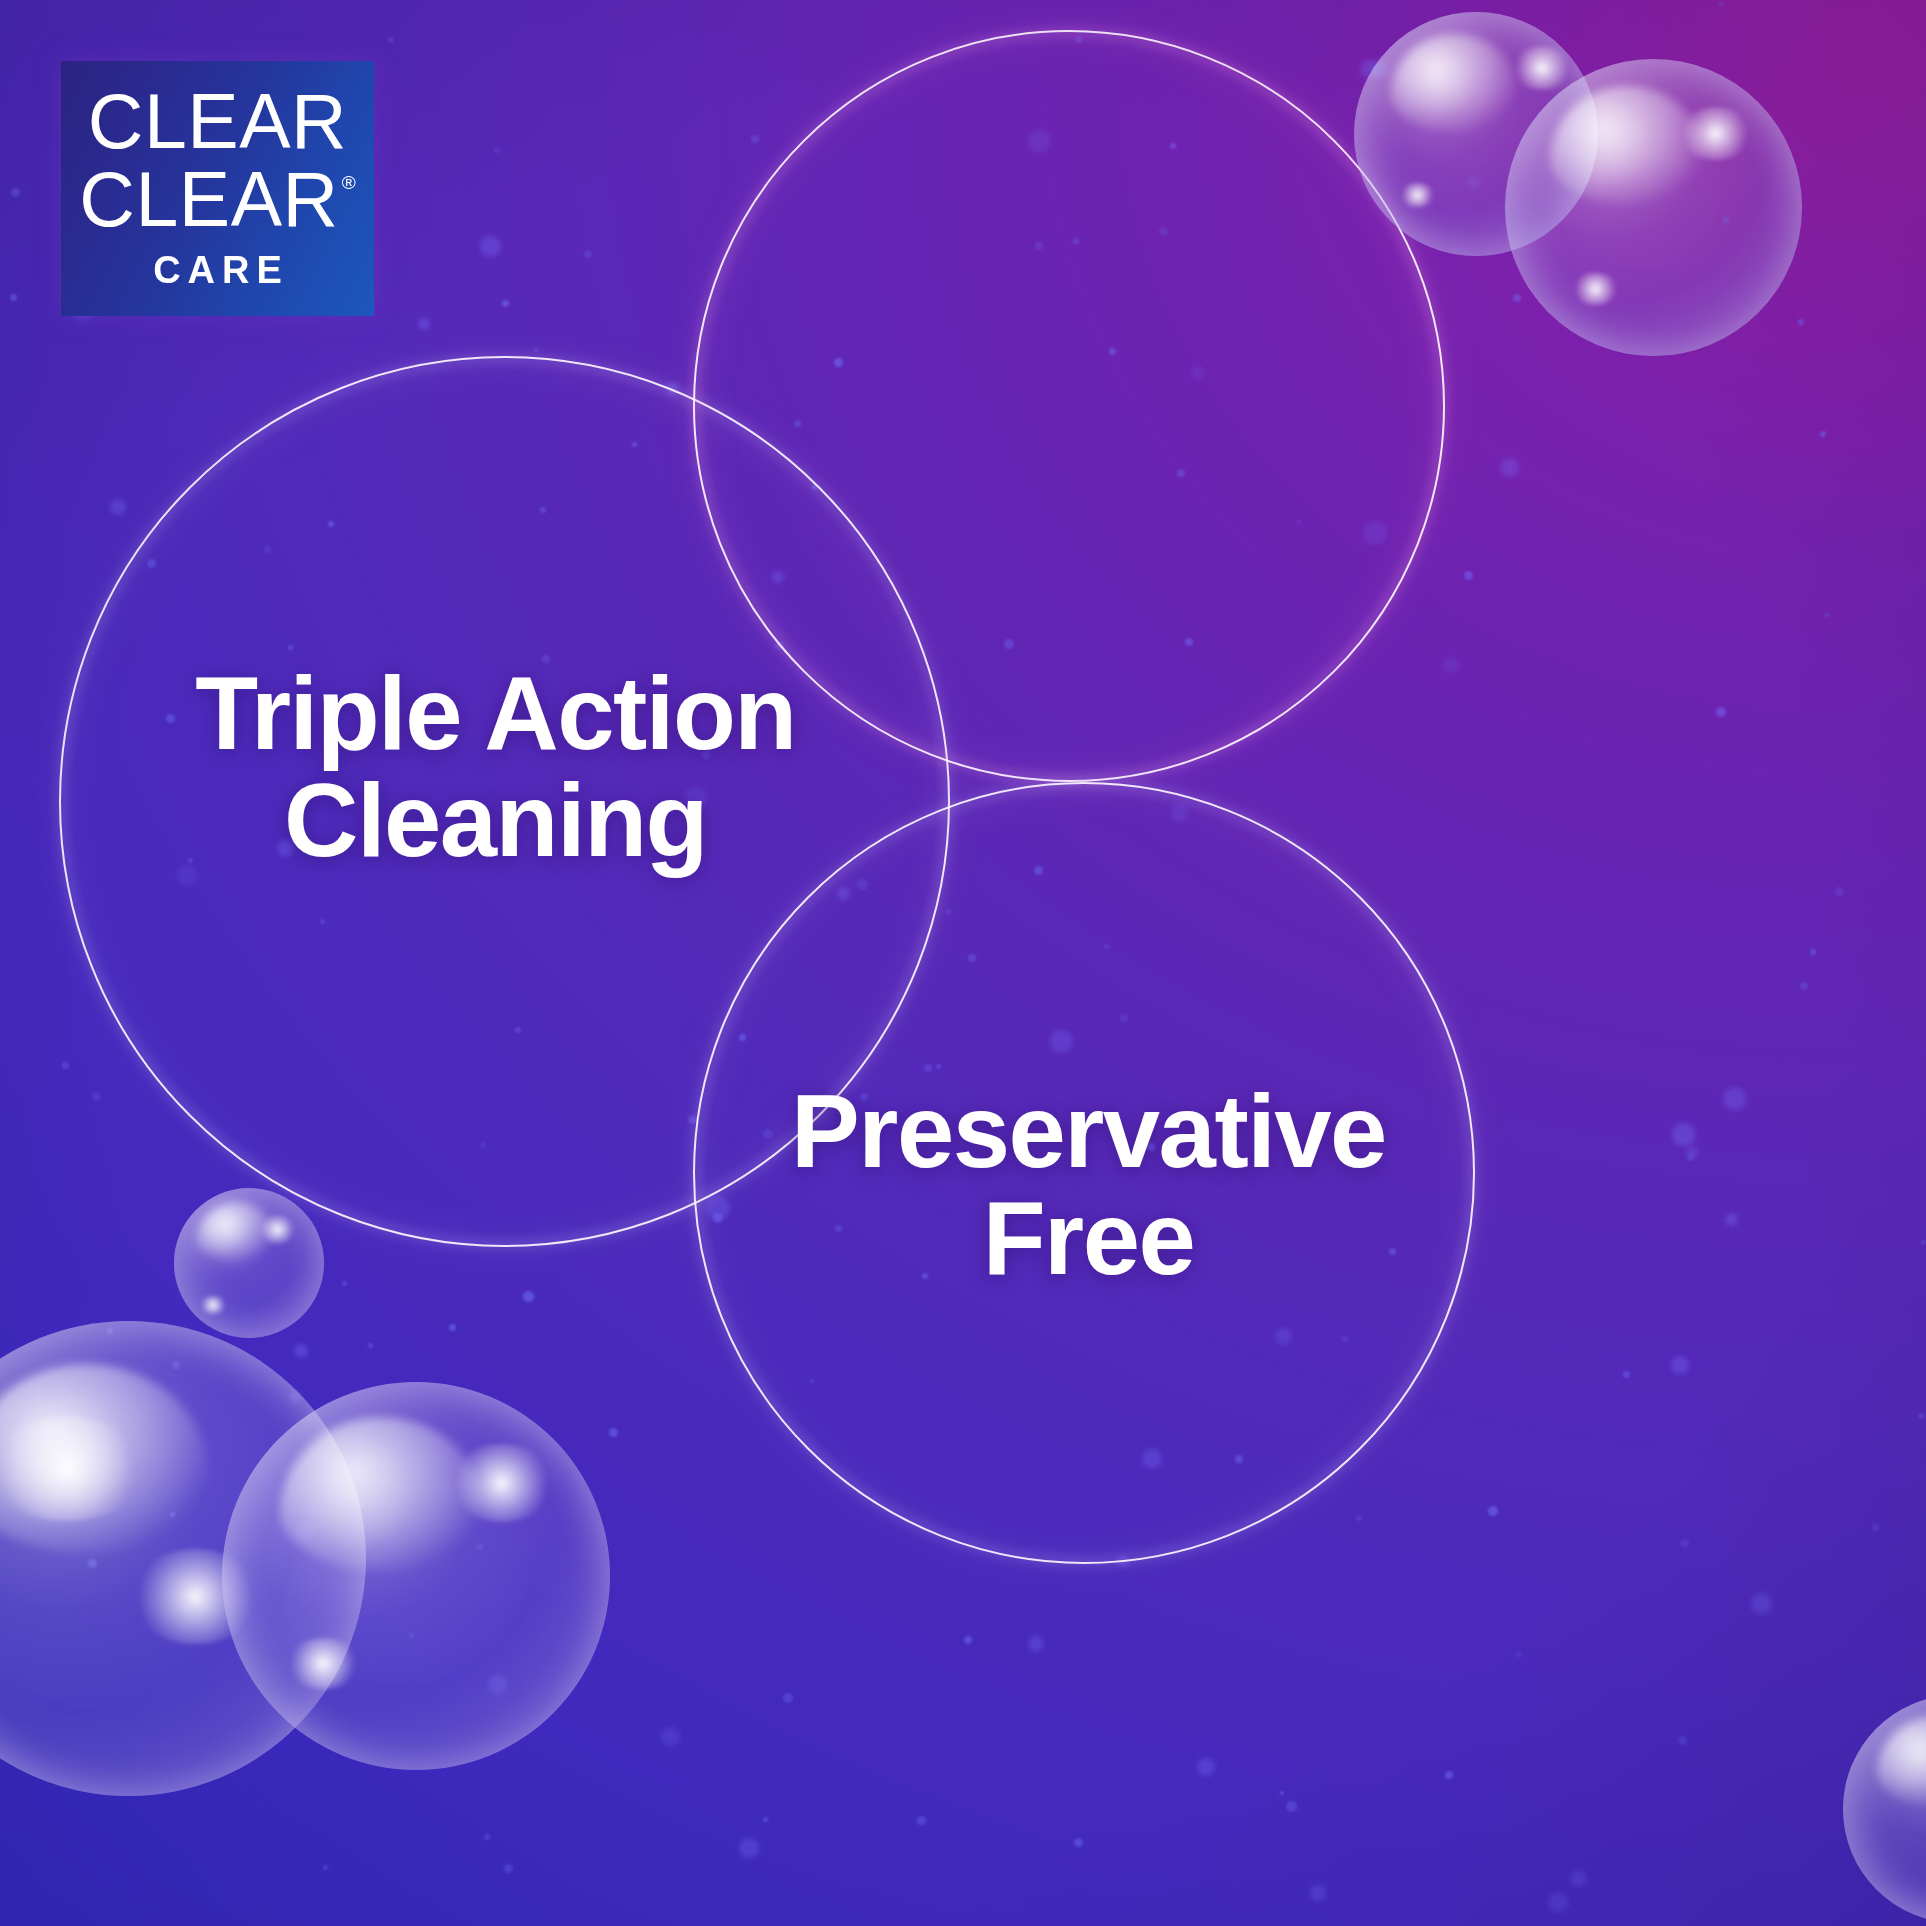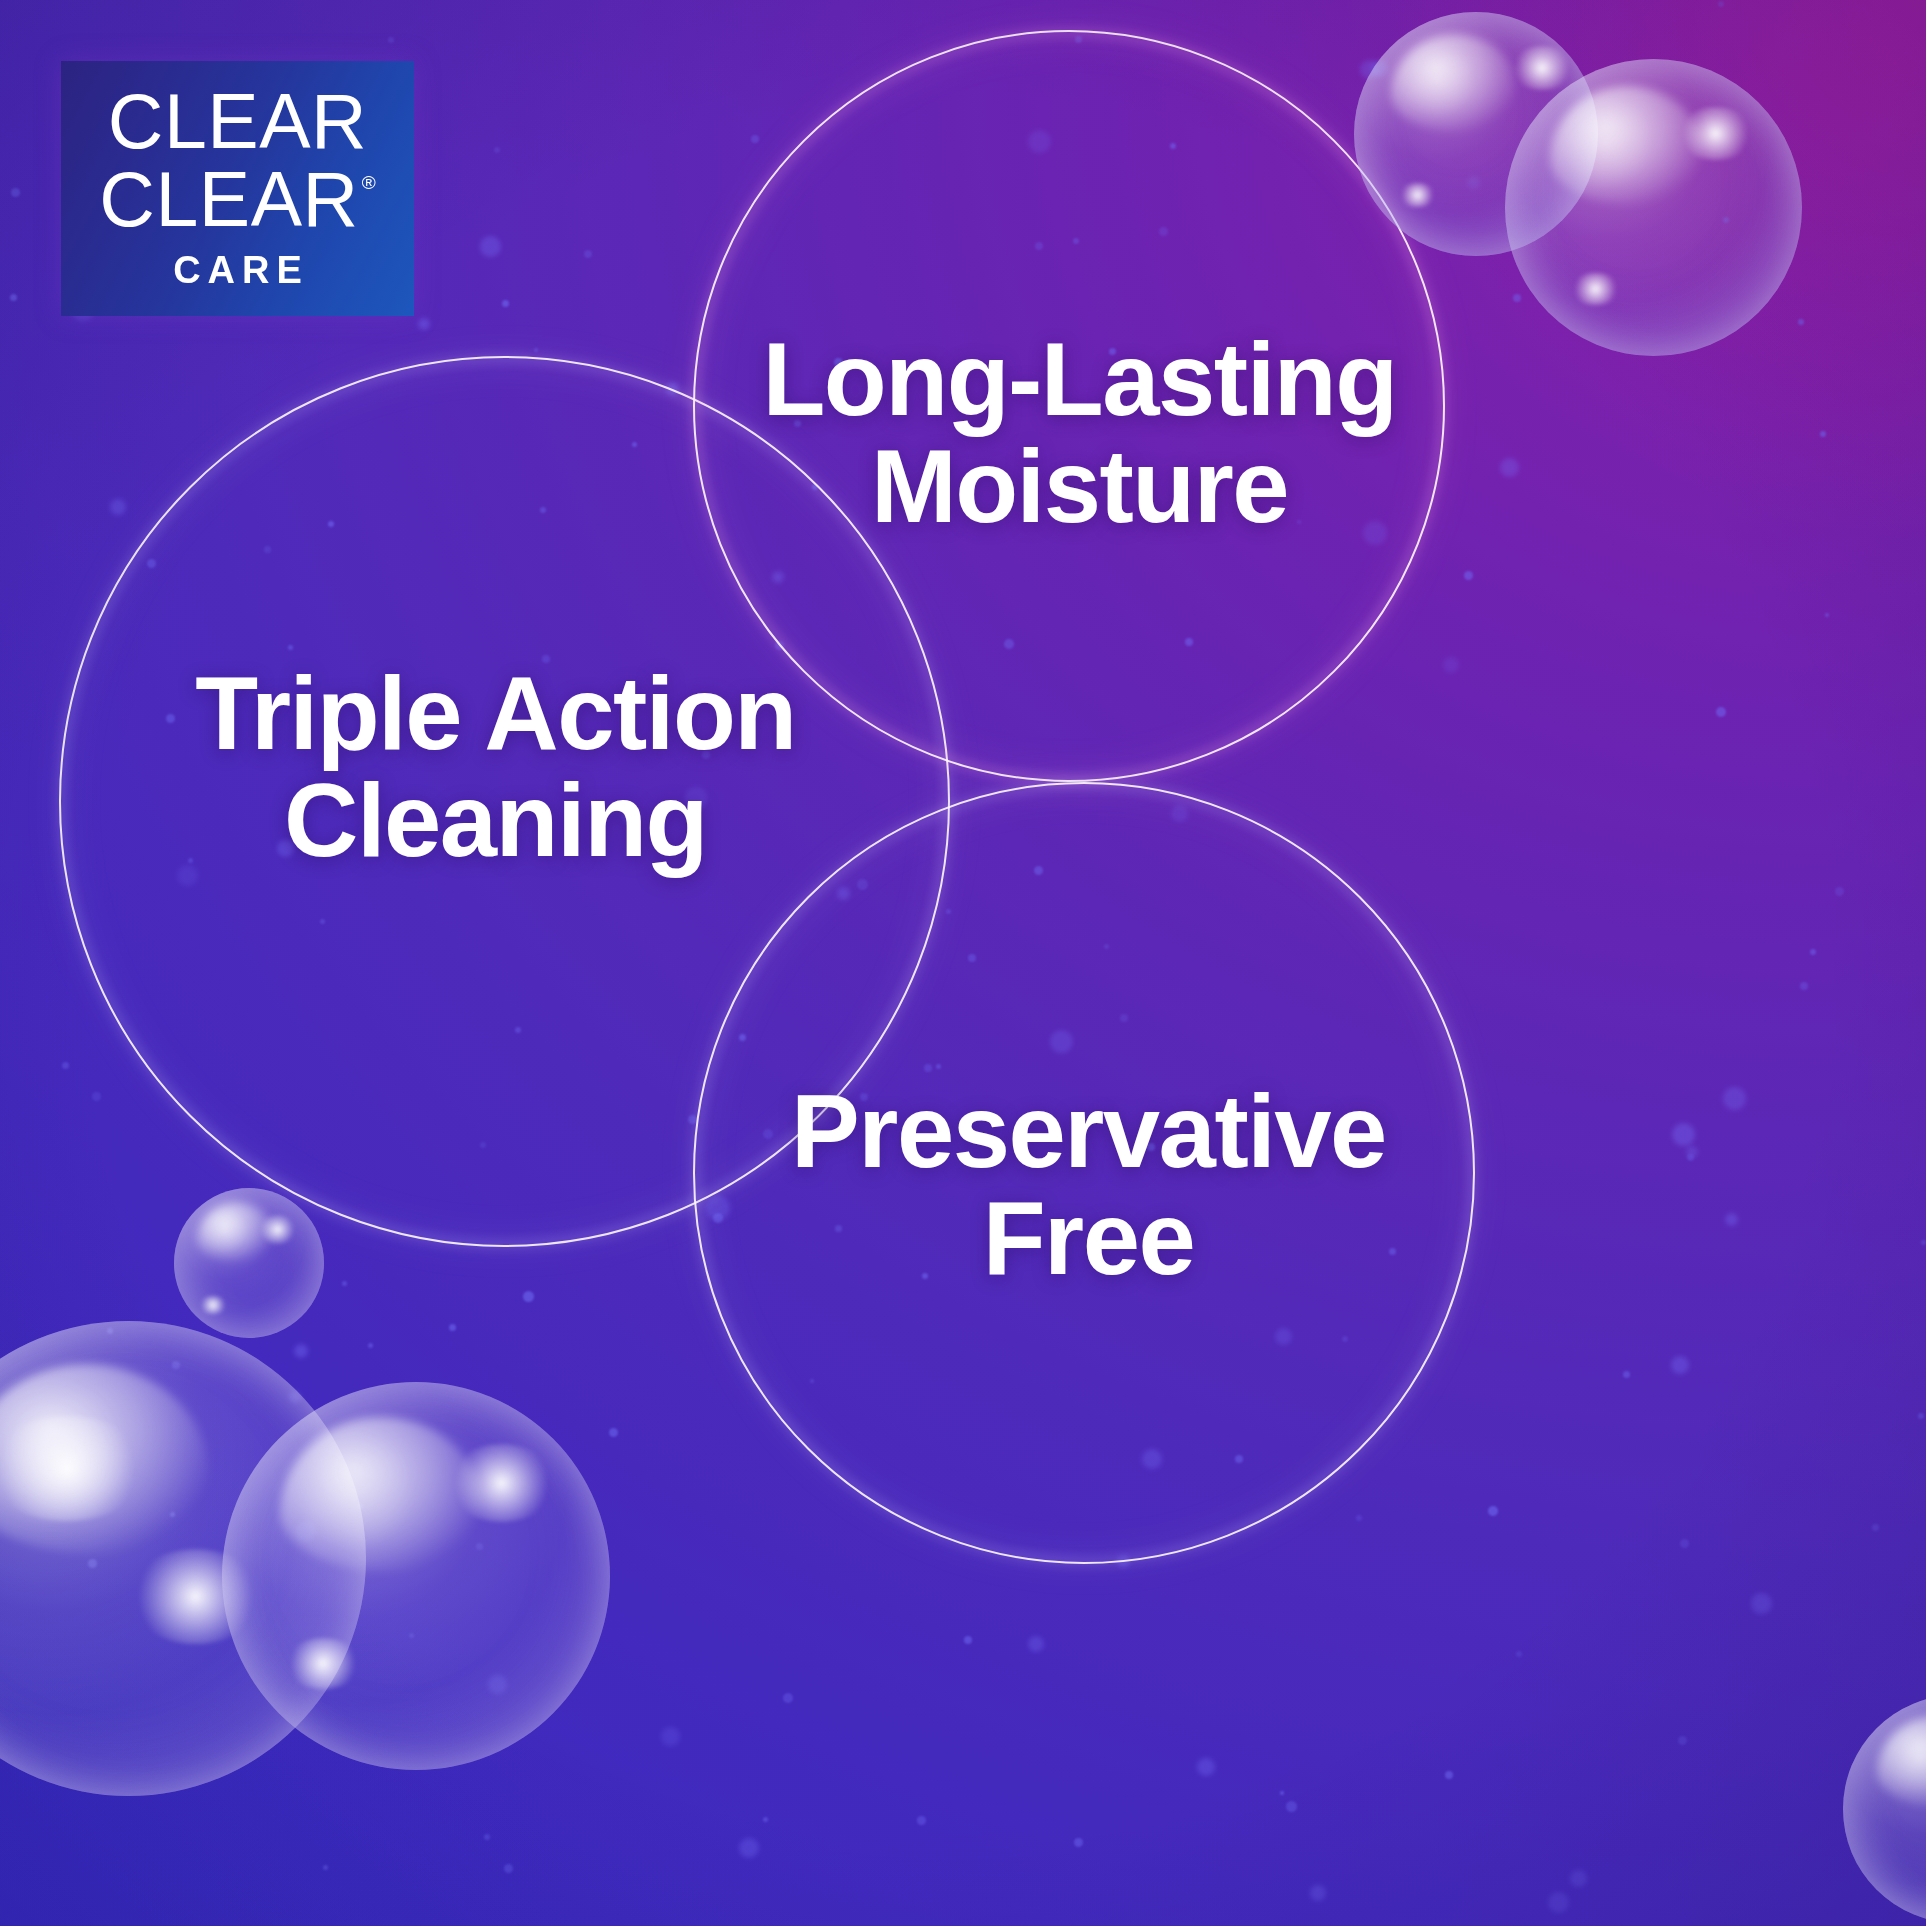--- a/index.html
+++ b/index.html
@@ -87,21 +87,21 @@
   #ring-left{ left:59px;  top:356px;  width:891px;  height:891px; }
   
   #ring-top{  left:693px; top:30px;   width:752px;  height:752px; }
   
   #ring-bottom{ left:693px; top:782px; width:782px; height:782px; }
 
   
   #logo{
     position:absolute;
     left:61px;top:61px;
-    width:353px;height:255px;
+    width:313px;height:255px;
     border-radius:3px;
     background:linear-gradient(135deg,
       #f3f4f7 0%, #cfd3dc 14%, #9aa1ae 30%,
       #e9ebef 48%, #fbfcfe 56%, #b9bfcb 72%,
       #8e95a3 86%, #dfe2e8 100%);
     box-shadow:0 0 26px rgba(120,60,200,.35);
   }
   #logo .inner{
     width:100%;height:100%;
     background:linear-gradient(118deg,
@@ -420,22 +420,20 @@
     <div class="inner">
       <div class="lg-line" id="lg-clear">CLEAR</div>
       <div id="lg-carewrap">
         <div class="lg-line" id="lg-care">CLEAR</div>
         <div id="lg-reg">®</div>
       </div>
       <div id="lg-plus">CARE</div>
     </div>
   </div>
 
-  <div class="claim" id="claim-moisture">Long-Lasting
-Moisture</div>
 
   <div class="claim" id="claim-free">Preservative
 Free</div>
 
   <div class="claim" id="claim-cleaning">Triple Action
 Cleaning</div>
 
 </div>
 
 

